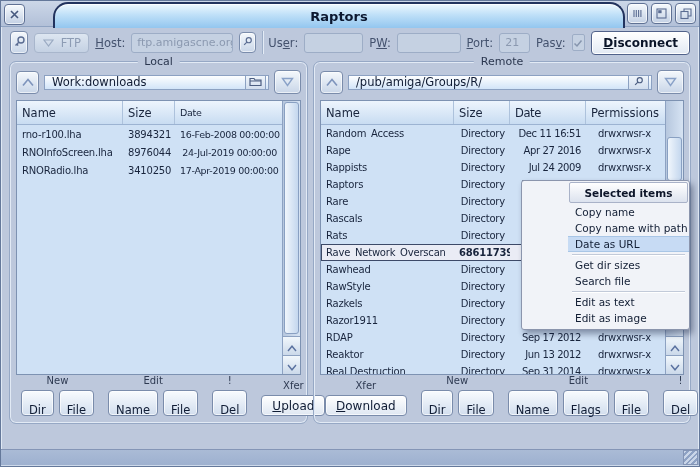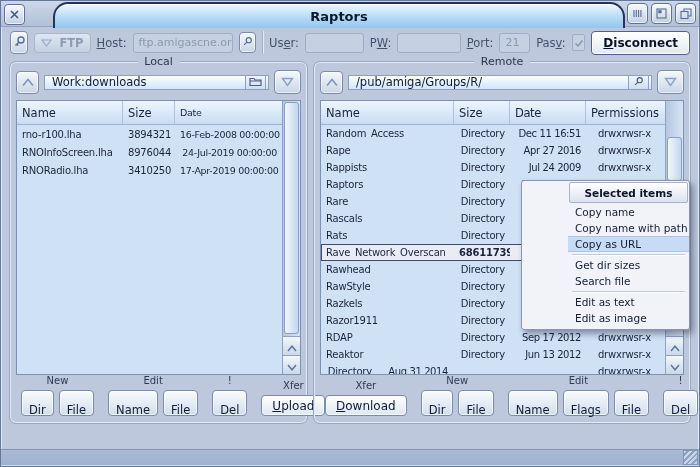--- a/index.html
+++ b/index.html
@@ -22,21 +22,21 @@
              box-shadow:inset 0 1px 0 #ffffffcc;display:flex;align-items:center;justify-content:center;}
   .title-text{font-size:13px;font-weight:bold;color:#0c1830;}
   
   .toolbar{position:absolute;top:27px;left:0;right:0;height:29px;display:flex;align-items:center;
            gap:6px;padding:0 9px;}
   .sq-btn{height:23px;width:23px;border:1px solid #7a8cab;border-radius:4px;
           background:linear-gradient(#f4f8fc,#c9d6e8);box-shadow:inset 0 0 0 1px #ffffff99;
           display:flex;align-items:center;justify-content:center;padding:0;cursor:pointer;}
   .cycle{height:20px;width:66px;border:1px solid #a8b6cc;border-radius:4px;
          background:linear-gradient(#dde6f1,#c4d1e3);display:flex;align-items:center;justify-content:center;
-         gap:7px;color:#8d9cb4;font-size:11.5px;font-family:inherit;font-weight:bold;}
+         gap:7px;color:#8d9cb4;font-size:11.5px;font-family:inherit;}
   .tb-label{font-size:11.5px;color:#44526e;white-space:nowrap;}
   .tb-input{height:20px;background:#c5d1e2;border:1px solid #9dadc6;border-radius:3px;
             color:#8b99b0;padding:0 5px;font-size:11px;display:flex;align-items:center;
             white-space:nowrap;overflow:hidden;box-sizing:border-box;}
   .in-host{width:126px}.in-user{width:72px}.in-pw{width:78px}.in-port{width:36px}
   .tb-sep{width:1px;align-self:stretch;margin:3px 0;background:#9fb0c9;box-shadow:1px 0 0 #e4ecf6;}
   .chk{width:15px;height:15px;background:#c5d1e2;border:1px solid #9dadc6;border-radius:2px;
        display:flex;align-items:center;justify-content:center;}
   .btn-disconnect{height:24px;margin-left:auto;padding:0 11px;font-weight:bold;font-size:12px;
         font-family:inherit;color:#0a1428;background:linear-gradient(#ffffff,#e2e9f3);
@@ -430,22 +430,23 @@
               <span class="cell c-date">Sep 17  2012</span>
               <span class="cell c-perm">drwxrwsr-x</span>
             </div>
             <div class="row">
               <span class="cell c-name">Reaktor</span>
               <span class="cell c-size">Directory</span>
               <span class="cell c-date">Jun 13  2012</span>
               <span class="cell c-perm">drwxrwsr-x</span>
             </div>
             <div class="row">
-              <span class="cell c-size">Directory</span>
-              <span class="cell c-date">Aug 31  2014</span>
+              <span class="cell c-name">Real Destruction</span>
+              <span class="cell c-size">Directory</span>
+              <span class="cell c-date">Sep 31  2014</span>
               <span class="cell c-perm">drwxrwsr-x</span>
             </div>
           </div>
       </div>
       <div class="sb">
         <div class="sb-track">
           <div class="sb-thumb thumb-short"></div>
         </div>
         <div class="sb-btn">
           <span><svg width="10" height="7" viewBox="0 0 10 7">
@@ -492,21 +493,21 @@
           </div>
         </div>
       </div>
   </section>
 
   <div class="menu">
     <div class="menu-title">Selected items</div>
     <div id="menu-items">
         <div class="menu-item">Copy name</div>
         <div class="menu-item">Copy name with path</div>
-        <div class="menu-item hl">Copy as URL</div>
+        <div class="menu-item hl">Date as URL</div>
         <div class="menu-sep"></div>
         <div class="menu-item">Get dir sizes</div>
         <div class="menu-item">Search file</div>
         <div class="menu-sep"></div>
         <div class="menu-item">Edit as text</div>
         <div class="menu-item">Edit as image</div>
       </div>
   </div>
 
   <div class="footer">

